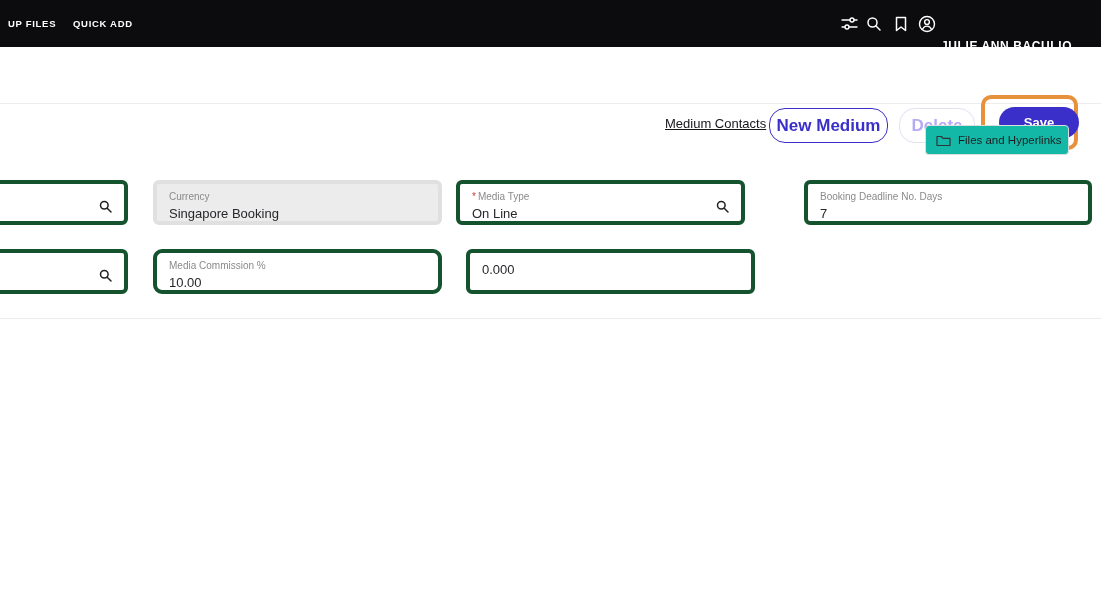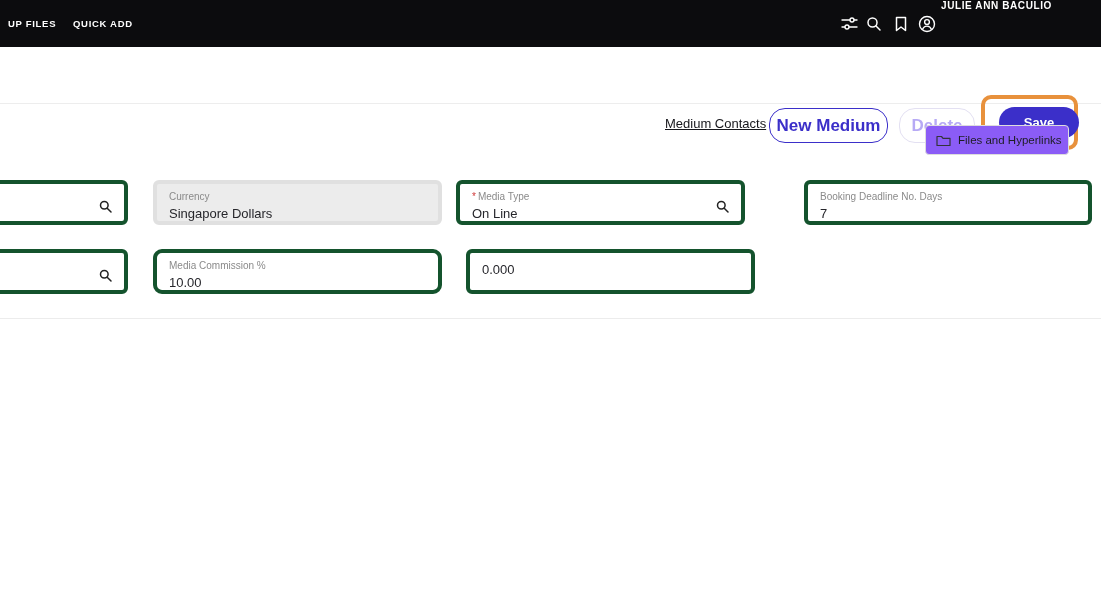--- a/index.html
+++ b/index.html
@@ -19,22 +19,22 @@
   .nav-item {
     position:absolute; top:0; height:47px; display:flex; align-items:center;
     color:#ffffff; font-size:9.5px; font-weight:700; letter-spacing:0.7px;
     cursor:pointer; white-space:nowrap;
   }
   .nav-icon {
     position:absolute; top:14px; width:19px; height:19px;
     display:flex; align-items:center; justify-content:center; cursor:pointer;
   }
   .nav-user-name {
-    position:absolute; top:0; left:941px; height:47px; display:flex; align-items:flex-start;
-    color:#ffffff; font-size:10px; font-weight:700; letter-spacing:0.6px; cursor:pointer;
+    position:absolute; top:6px; left:941px; height:47px; display:flex; align-items:flex-end;
+    color:#ffffff; font-size:12px; font-weight:700; letter-spacing:0.6px; cursor:pointer;
   }
 
   
   .toolbar {
     position:absolute; top:47px; left:0; width:1101px; height:57px;
     background:#ffffff; border-bottom:1px solid #ededed;
   }
   .link-medium-contacts {
     position:absolute; left:665px; top:69px;
     font-size:13px; color:#17171c; text-decoration:underline; cursor:pointer;
@@ -55,21 +55,21 @@
   .btn-save {
     position:relative; top:0; left:12px; width:80px; height:31px;
     display:flex; align-items:center; justify-content:center;
     background:#3b2fc9; color:#ffffff; border:none;
     border-radius:16px; font-size:13px; font-weight:700; cursor:pointer;
   }
 
   
   .files-btn {
     position:absolute; left:925px; top:125px; width:144px; height:30px;
-    border:1px solid #dddddd; border-radius:4px; background:#8b5cf6;
+    border:1px solid #dddddd; border-radius:4px; background:#14b8a6;
     display:flex; align-items:center; gap:7px; padding:0 10px;
     font-size:11.5px; color:#1d1d22; cursor:pointer; white-space:nowrap;
   }
 
   
   .field {
     position:absolute; height:45px;
     background:#ffffff; border:4px solid #14532d; border-radius:6px;
     padding:6px 12px; cursor:text;
   }
@@ -152,21 +152,21 @@
   <span class="field-search">
     <svg width="13" height="13" viewBox="0 0 13 13" fill="none" stroke="#222222" stroke-width="1.5" stroke-linecap="round">
       <circle cx="5.3" cy="5.3" r="3.8"></circle>
         <line x1="8.2" y1="8.2" x2="12" y2="12"></line>
     </svg>
   </span>
 </div>
 
 <div class="field disabled" style="left:153px; top:180px; width:289px;">
   <div class="field-label">Currency</div>
-  <div class="field-value">Singapore Dollars</div>
+  <div class="field-value">Singapore Booking</div>
 </div>
 
 <div class="field" style="left:456px; top:180px; width:289px;">
   <div class="field-label">
     <span class="req">*</span><span>Media Type</span>
   </div>
   <div class="field-value">On Line</div>
   <span class="field-search">
     <svg width="13" height="13" viewBox="0 0 13 13" fill="none" stroke="#222222" stroke-width="1.5" stroke-linecap="round">
       <circle cx="5.3" cy="5.3" r="3.8"></circle>

